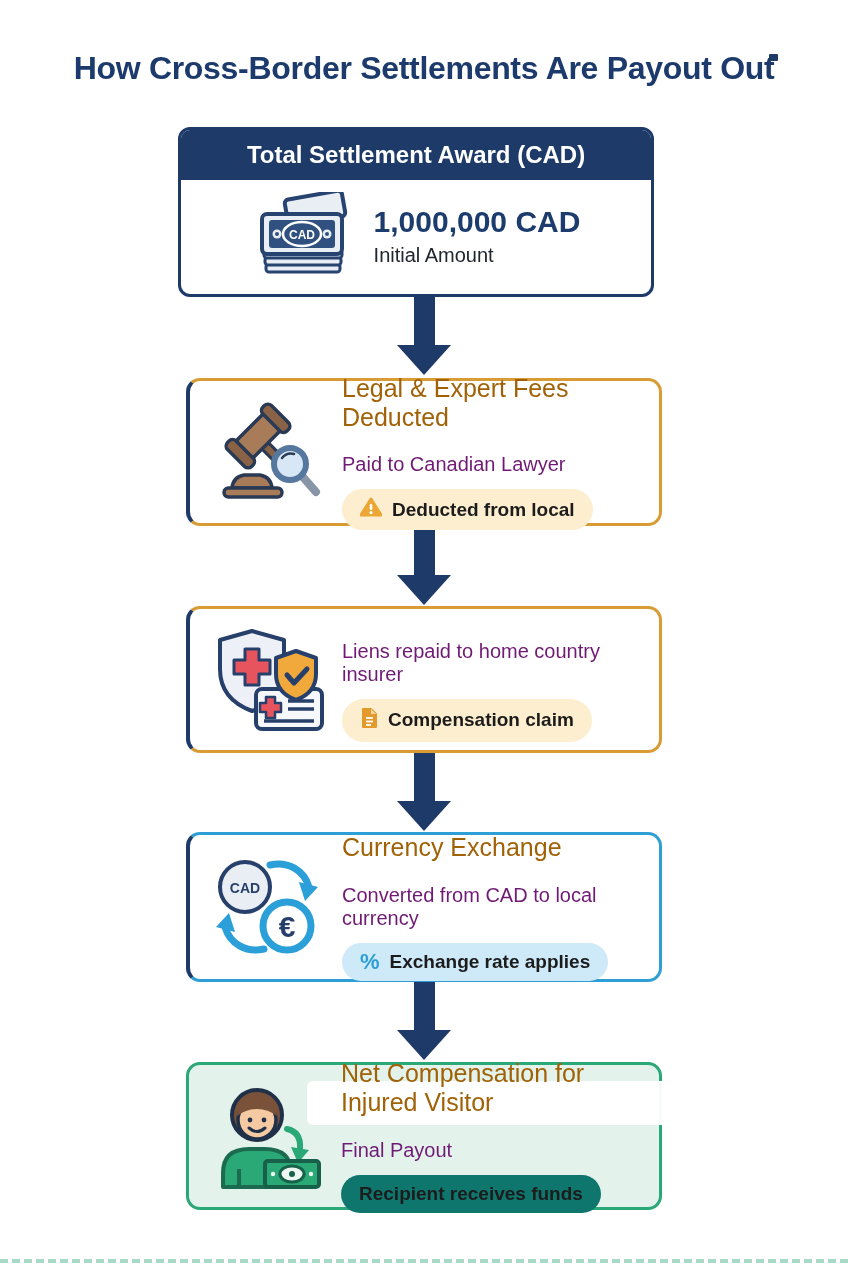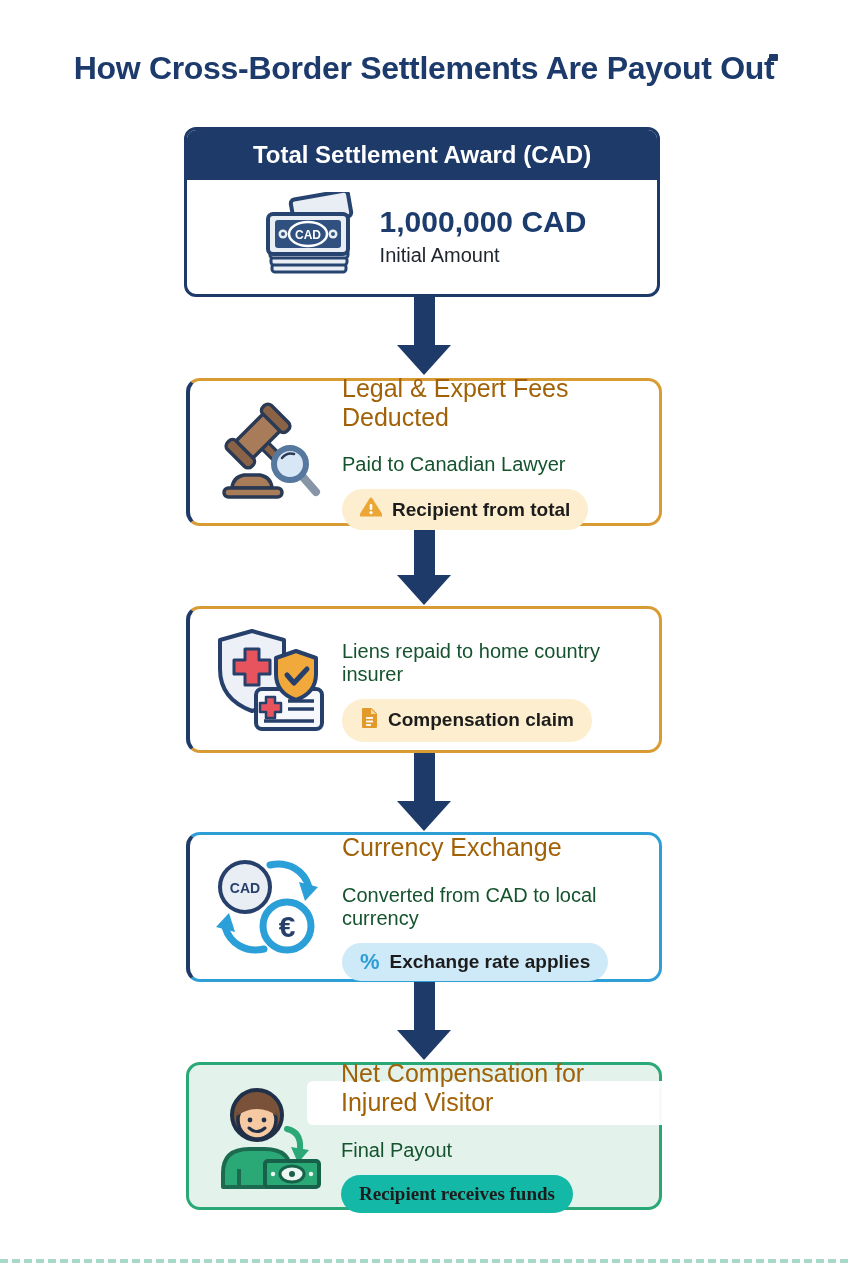--- a/index.html
+++ b/index.html
@@ -7,21 +7,21 @@
   .page {
     position:relative; width:848px; height:1264px; background:#ffffff;
     font-family:"Liberation Sans", sans-serif; overflow:hidden; margin:0 auto;
   }
   .main-title {
     position:absolute; top:50px; left:0; width:100%; text-align:center;
     font-size:32px; font-weight:bold; color:#1C3A6B; letter-spacing:-0.3px;
   }
   
   .award-card {
-    position:absolute; left:184px; top:127px; width:476px; height:170px;
+    position:absolute; left:178px; top:127px; width:476px; height:170px;
     border:3px solid #1E3A68; border-radius:12px; background:#fff; overflow:hidden;
   }
   .award-header {
     background:#1E3A68; height:50px; display:flex; align-items:center; justify-content:center;
     color:#ffffff; font-size:24px; font-weight:bold;
   }
   .award-body { height:112px; display:flex; align-items:center; justify-content:center; gap:22px; }
   .award-amount { font-size:30px; font-weight:bold; color:#1D3C6E; }
   .award-caption { font-size:20px; color:#20262E; margin-top:5px; }
   
@@ -32,28 +32,28 @@
   .step-card {
     position:absolute; left:186px; width:476px; background:#fff;
     border-radius:14px; display:flex; align-items:center; padding:0 8px 0 20px;
   }
   .step-gold  { border:3px solid #D99C35; border-left:4px solid #1E3A68; }
   .step-blue  { border:3px solid #2E9FD6; border-left:4px solid #1E3A68; }
   .step-green { border:3px solid #2BA877; background:#E3F3EC; }
   .icon-wrap { width:120px; flex-shrink:0; display:flex; justify-content:center; align-items:center; }
   .step-text { margin-left:12px; position:relative; }
   .step-title { font-size:25px; font-weight:normal; color:#a16207; line-height:1.15; }
-  .step-sub { font-size:20px; color:#14532d; margin-top:22px; }
+  .step-sub { font-size:20px; color:#701a75; margin-top:22px; }
   .badge {
     display:inline-flex; align-items:center; gap:10px; margin-top:13px;
     padding:8px 18px; border-radius:22px; font-size:19px; font-weight:bold; color:#1C1C1C;
   }
   .badge-cream { background:#FCEECE; }
   .badge-blue  { background:#CEE9F8; }
-  .badge-green { background:#14b8a6;font-family:Liberation Serif, serif; }
+  .badge-green { background:#0f766e; }
   .badge .pct { color:#2E9FD6; font-size:22px; font-weight:bold; line-height:1; }
   
   .title-band {
     position:absolute; left:118px; top:16px; width:432px; height:44px;
     background:rgba(255,255,255,0.95); border-radius:6px;
   }
   .step-green .step-text { z-index:2; }
   
   .bottom-dashes { position:absolute; left:0; right:0; bottom:1px; border-bottom:4px dashed rgba(63,170,128,0.45); }
   .decor-dot { position:absolute; left:769px; top:54px; width:9px; height:7px; background:#1E3A68; border-radius:1px; }
@@ -132,21 +132,21 @@
       <h2 class="step-title">Legal &amp; Expert Fees Deducted</h2>
       <p class="step-sub">Paid to Canadian Lawyer</p>
       <div class="badge badge-cream">
         <span>
           <svg viewBox="0 0 22 20" width="22" height="20" aria-hidden="true">
             <polygon points="11,2 21,18 1,18" fill="#EBA636" stroke="#EBA636" stroke-width="3" stroke-linejoin="round"></polygon>
             <rect x="9.7" y="7" width="2.6" height="6" rx="1.3" fill="#FFFFFF"></rect>
             <circle cx="11" cy="15.6" r="1.6" fill="#FFFFFF"></circle>
           </svg>
         </span>
-        <span>Recipient from total</span>
+        <span>Deducted from local</span>
       </div>
     </div>
   </section>
 
   <section class="step-card step-gold" style="top:606px;height:147px">
     <span class="icon-wrap">
       <svg viewBox="0 0 112 106" width="112" height="106" aria-hidden="true">
         <path d="M38 4 L70 13 V42 C70 64 57 77 38 84 C19 77 6 64 6 42 V13 Z" fill="#EDF1F7" stroke="#27406B" stroke-width="4" stroke-linejoin="round"></path>
         <path d="M31 22 h14 v11 h11 v14 h-11 v11 h-14 v-11 h-11 v-14 h11 z" fill="#E8545E" stroke="#27406B" stroke-width="3" stroke-linejoin="round"></path>
         <rect x="42" y="62" width="66" height="40" rx="6" fill="#F6F8FB" stroke="#27406B" stroke-width="4"></rect>

